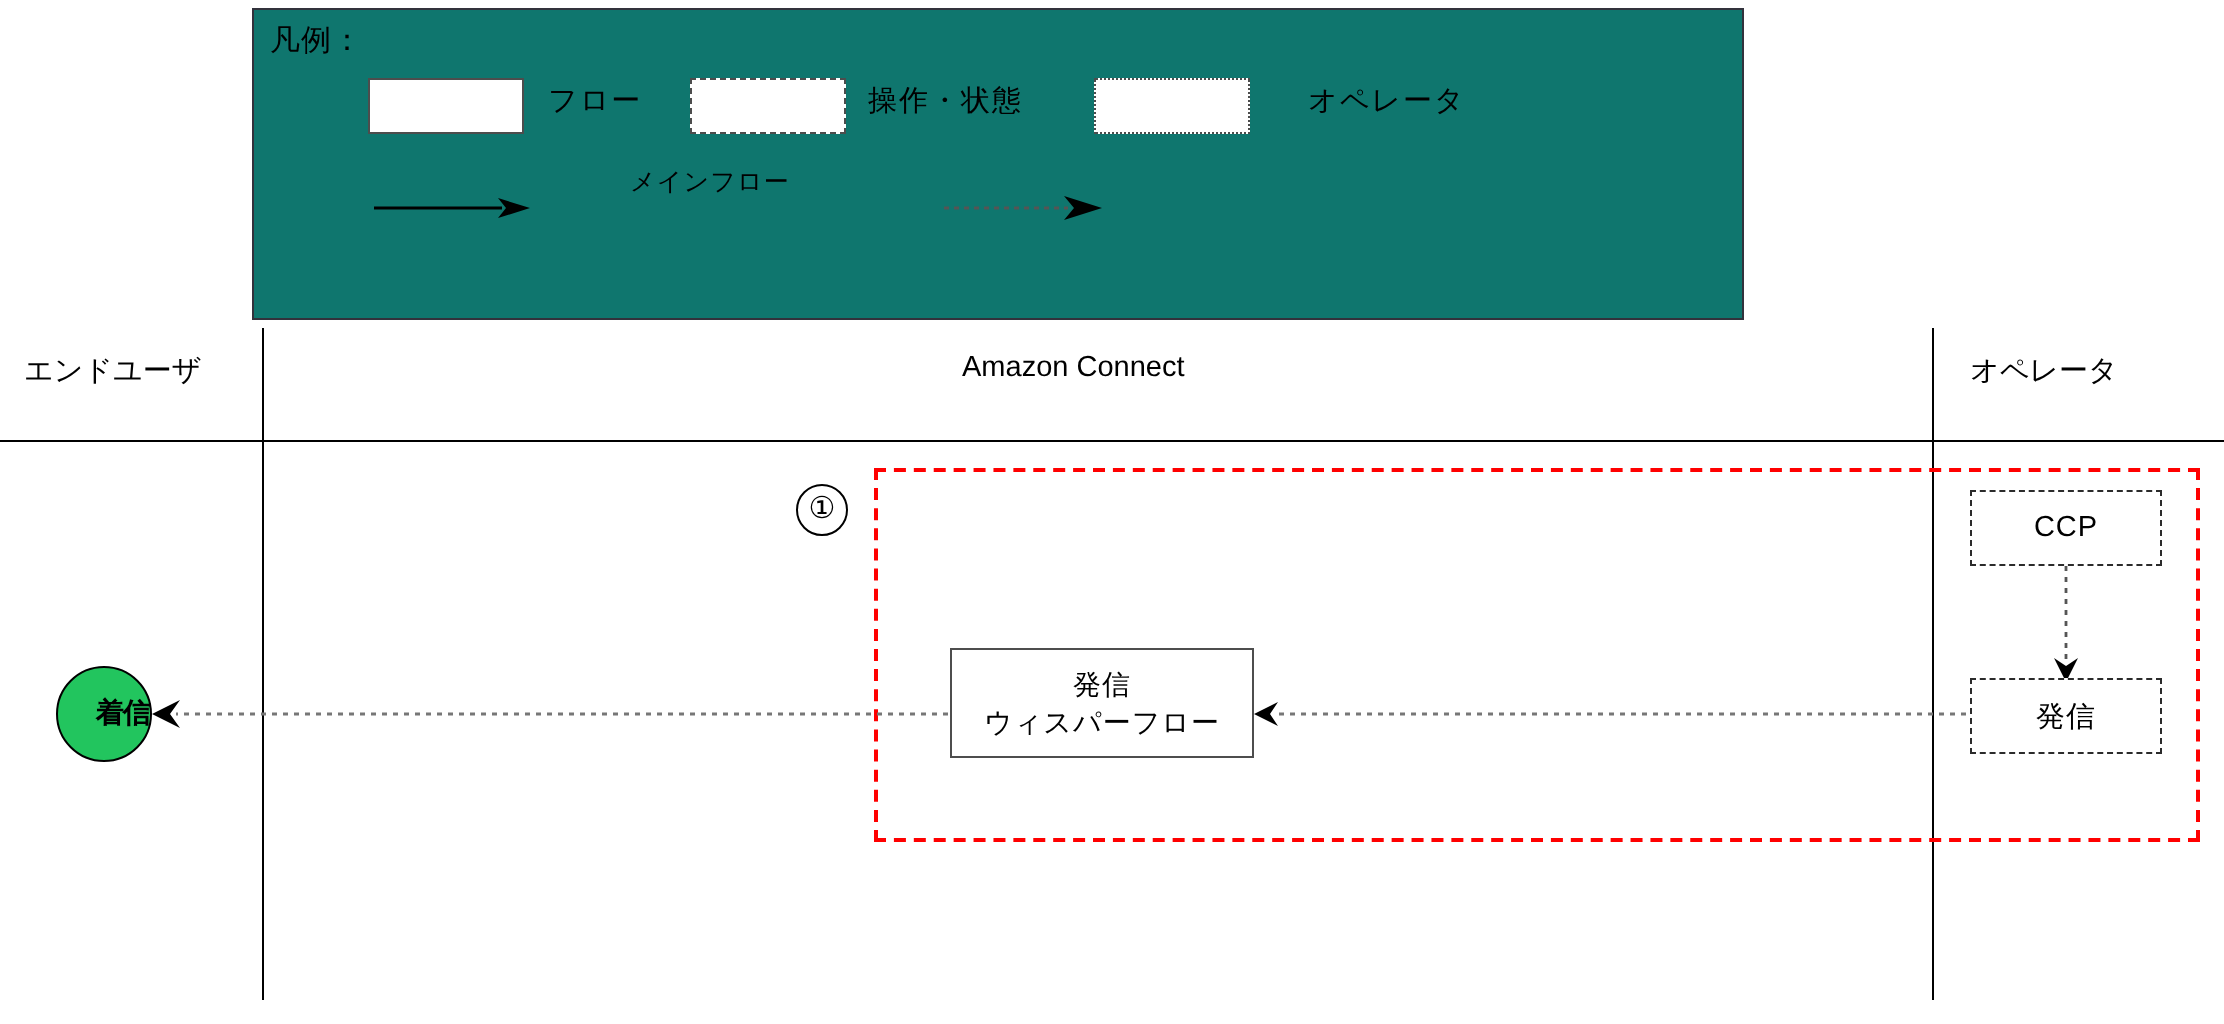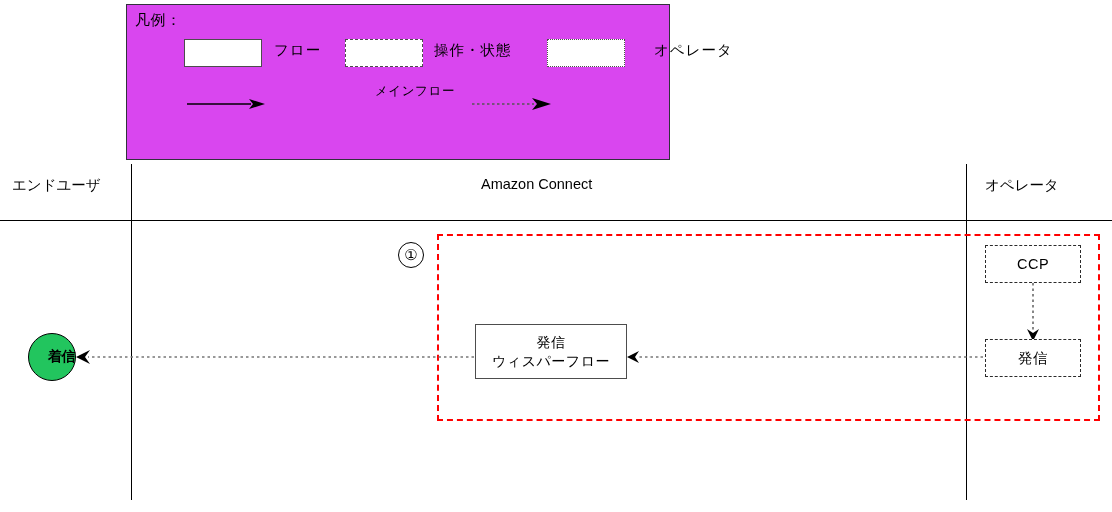--- a/index.html
+++ b/index.html
@@ -14,23 +14,23 @@
     overflow: hidden;
     font-family: "Liberation Sans", sans-serif;
     color: #000000;
   }
 
   
   #legend-panel {
     position: absolute;
     left: 126px;
     top: 4px;
-    width: 544px;
+    width: 746px;
     height: 156px;
-    background: #d946ef;
+    background: #0f766e;
     border: 1.5px solid #32323c;
     box-sizing: border-box;
     padding-left: 25px;
   }
   #legend-title {
     position: absolute;
     left: 8px;
     top: 6px;
     font-size: 15px;
     letter-spacing: 0.5px;
@@ -68,21 +68,21 @@
     top: 78px;
     width: 640px;
     height: 64px;
   }
   .lg-arrow-wrap { position: absolute; top: 14px; }
   .lg-arrow-text {
     position: absolute;
     text-align: center;
     white-space: nowrap;
   }
-  .lg-arrow-text .t1 { font-size: 12.5px; letter-spacing: .6px; text-align: right; }
+  .lg-arrow-text .t1 { font-size: 12.5px; letter-spacing: .6px; }
   .lg-arrow-text .t2 { font-size: 11px; letter-spacing: .3px; margin-top: 7px; }
 
   
   #lanes { position: absolute; left: 0; top: 164px; width: 1024px; height: 336px; }
   .lane-title {
     position: absolute;
     font-size: 14.5px;
     white-space: nowrap;
     top: 12px;
   }

